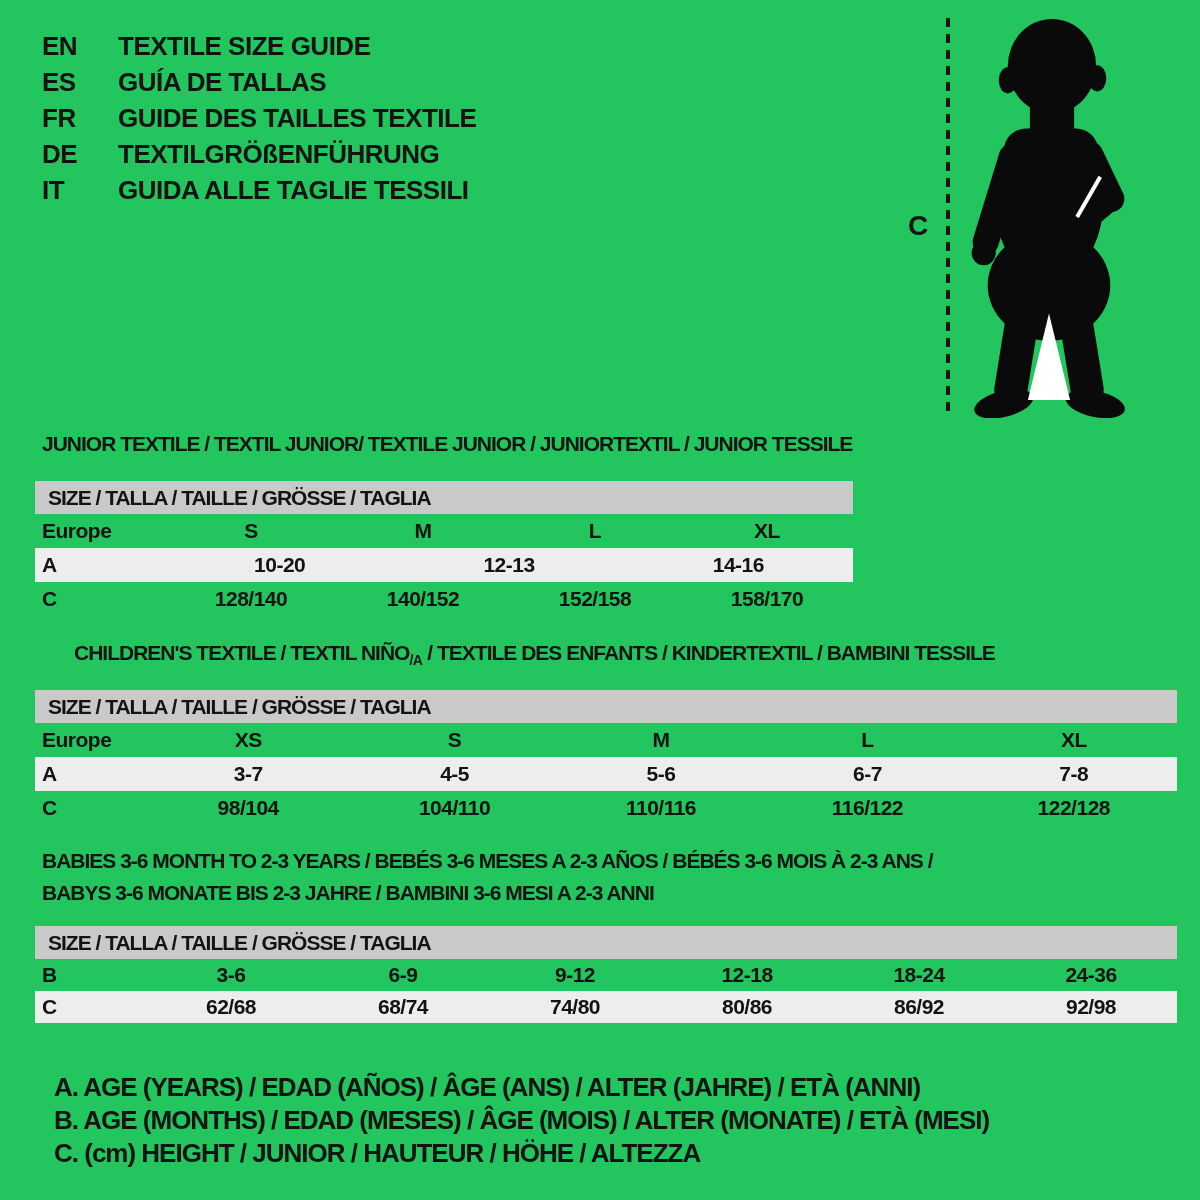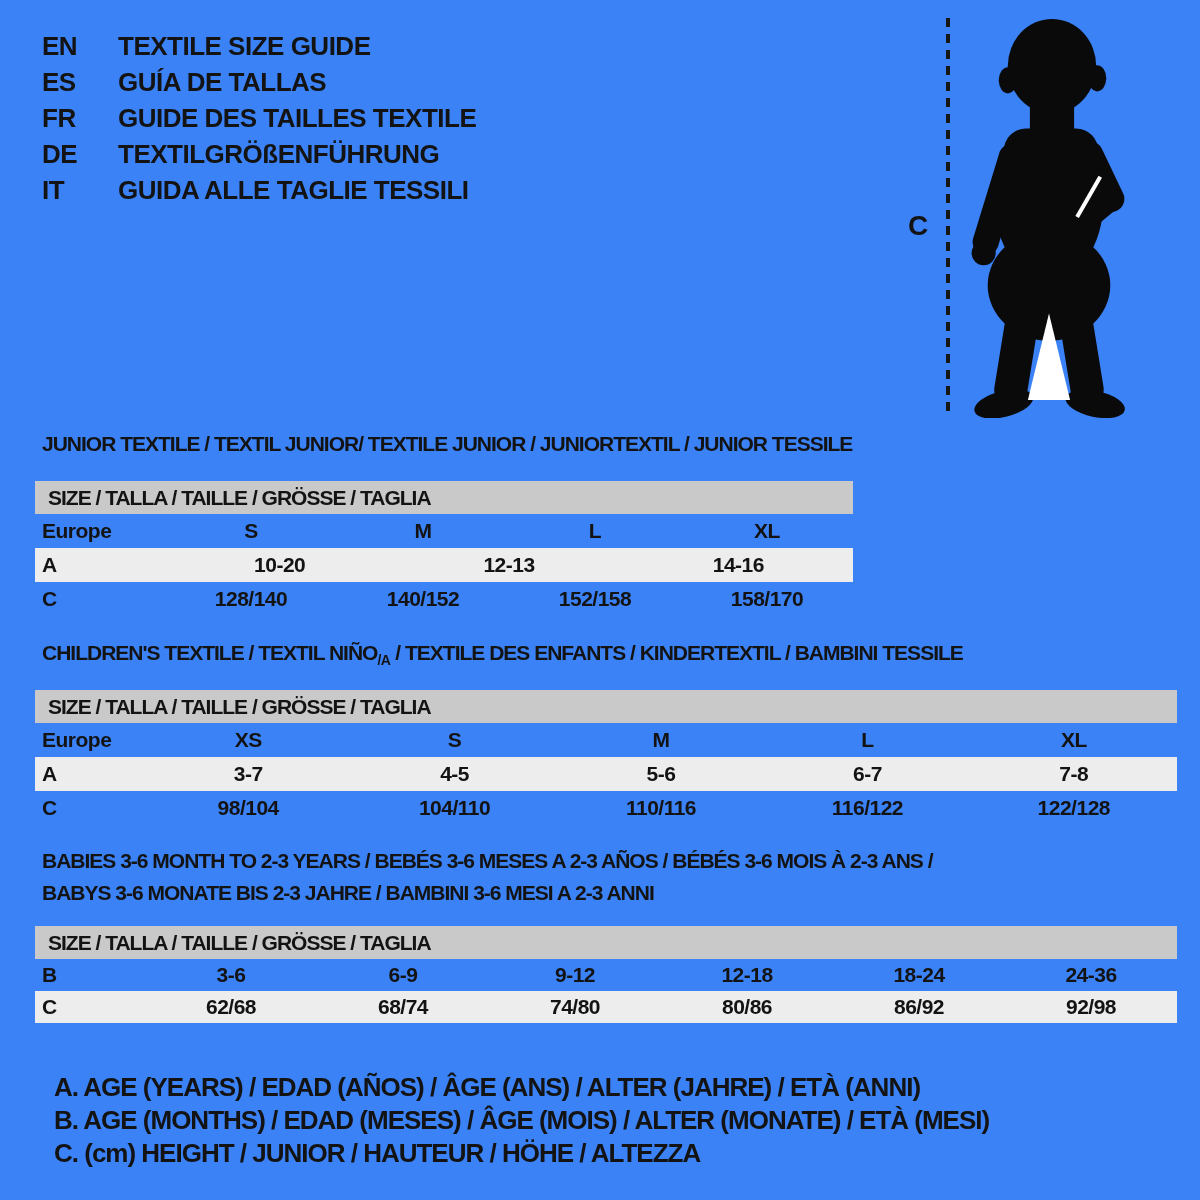--- a/index.html
+++ b/index.html
@@ -1,40 +1,40 @@
 <!DOCTYPE html>
 <html><head>
 <meta charset="utf-8">
 <style>
   * { margin:0; padding:0; box-sizing:border-box; }
   html,body { background:#ffffff; }
   body { width:1200px; height:1200px; overflow:hidden; }
   .page {
-    position:relative; width:1200px; height:1200px; background:#3b82f6;
+    position:relative; width:1200px; height:1200px; background:#22c55e;
     color:#131313; font-family:"Liberation Sans", sans-serif; font-weight:bold;
     letter-spacing:-0.5px;
   }
 
   
   .lang-block { position:absolute; left:42px; top:28px; }
   .lang-row { display:flex; height:36px; line-height:36px; font-size:26px; }
   .lang-code { width:76px; }
 
   
   .measure-label { position:absolute; left:908px; top:210px; font-size:28px; }
   .measure-line {
     position:absolute; left:946px; top:18px; width:4px; height:400px;
     background:repeating-linear-gradient(to bottom, #161616 0 9px, transparent 9px 16px);
   }
   .toddler-svg { position:absolute; left:963px; top:16px; width:177px; height:402px; }
 
   
   .section-title { position:absolute; left:42px; font-size:21px; letter-spacing:-1px; white-space:nowrap; }
   .title-junior { top:432px; }
-  .title-children { top:641px; }
+  .title-children { top:641px;margin-left:32px; }
   .title-babies-1 { top:849px; }
   .title-babies-2 { top:881px; }
   .sub { font-size:14px; vertical-align:-5px; letter-spacing:-0.5px; }
 
   
   .size-table { position:absolute; left:35px; font-size:21px; }
   .t1 { top:481px; width:818px; }
   .t2 { top:690px; width:1142px; }
   .t3 { top:926px; width:1142px; }
   .thead {

